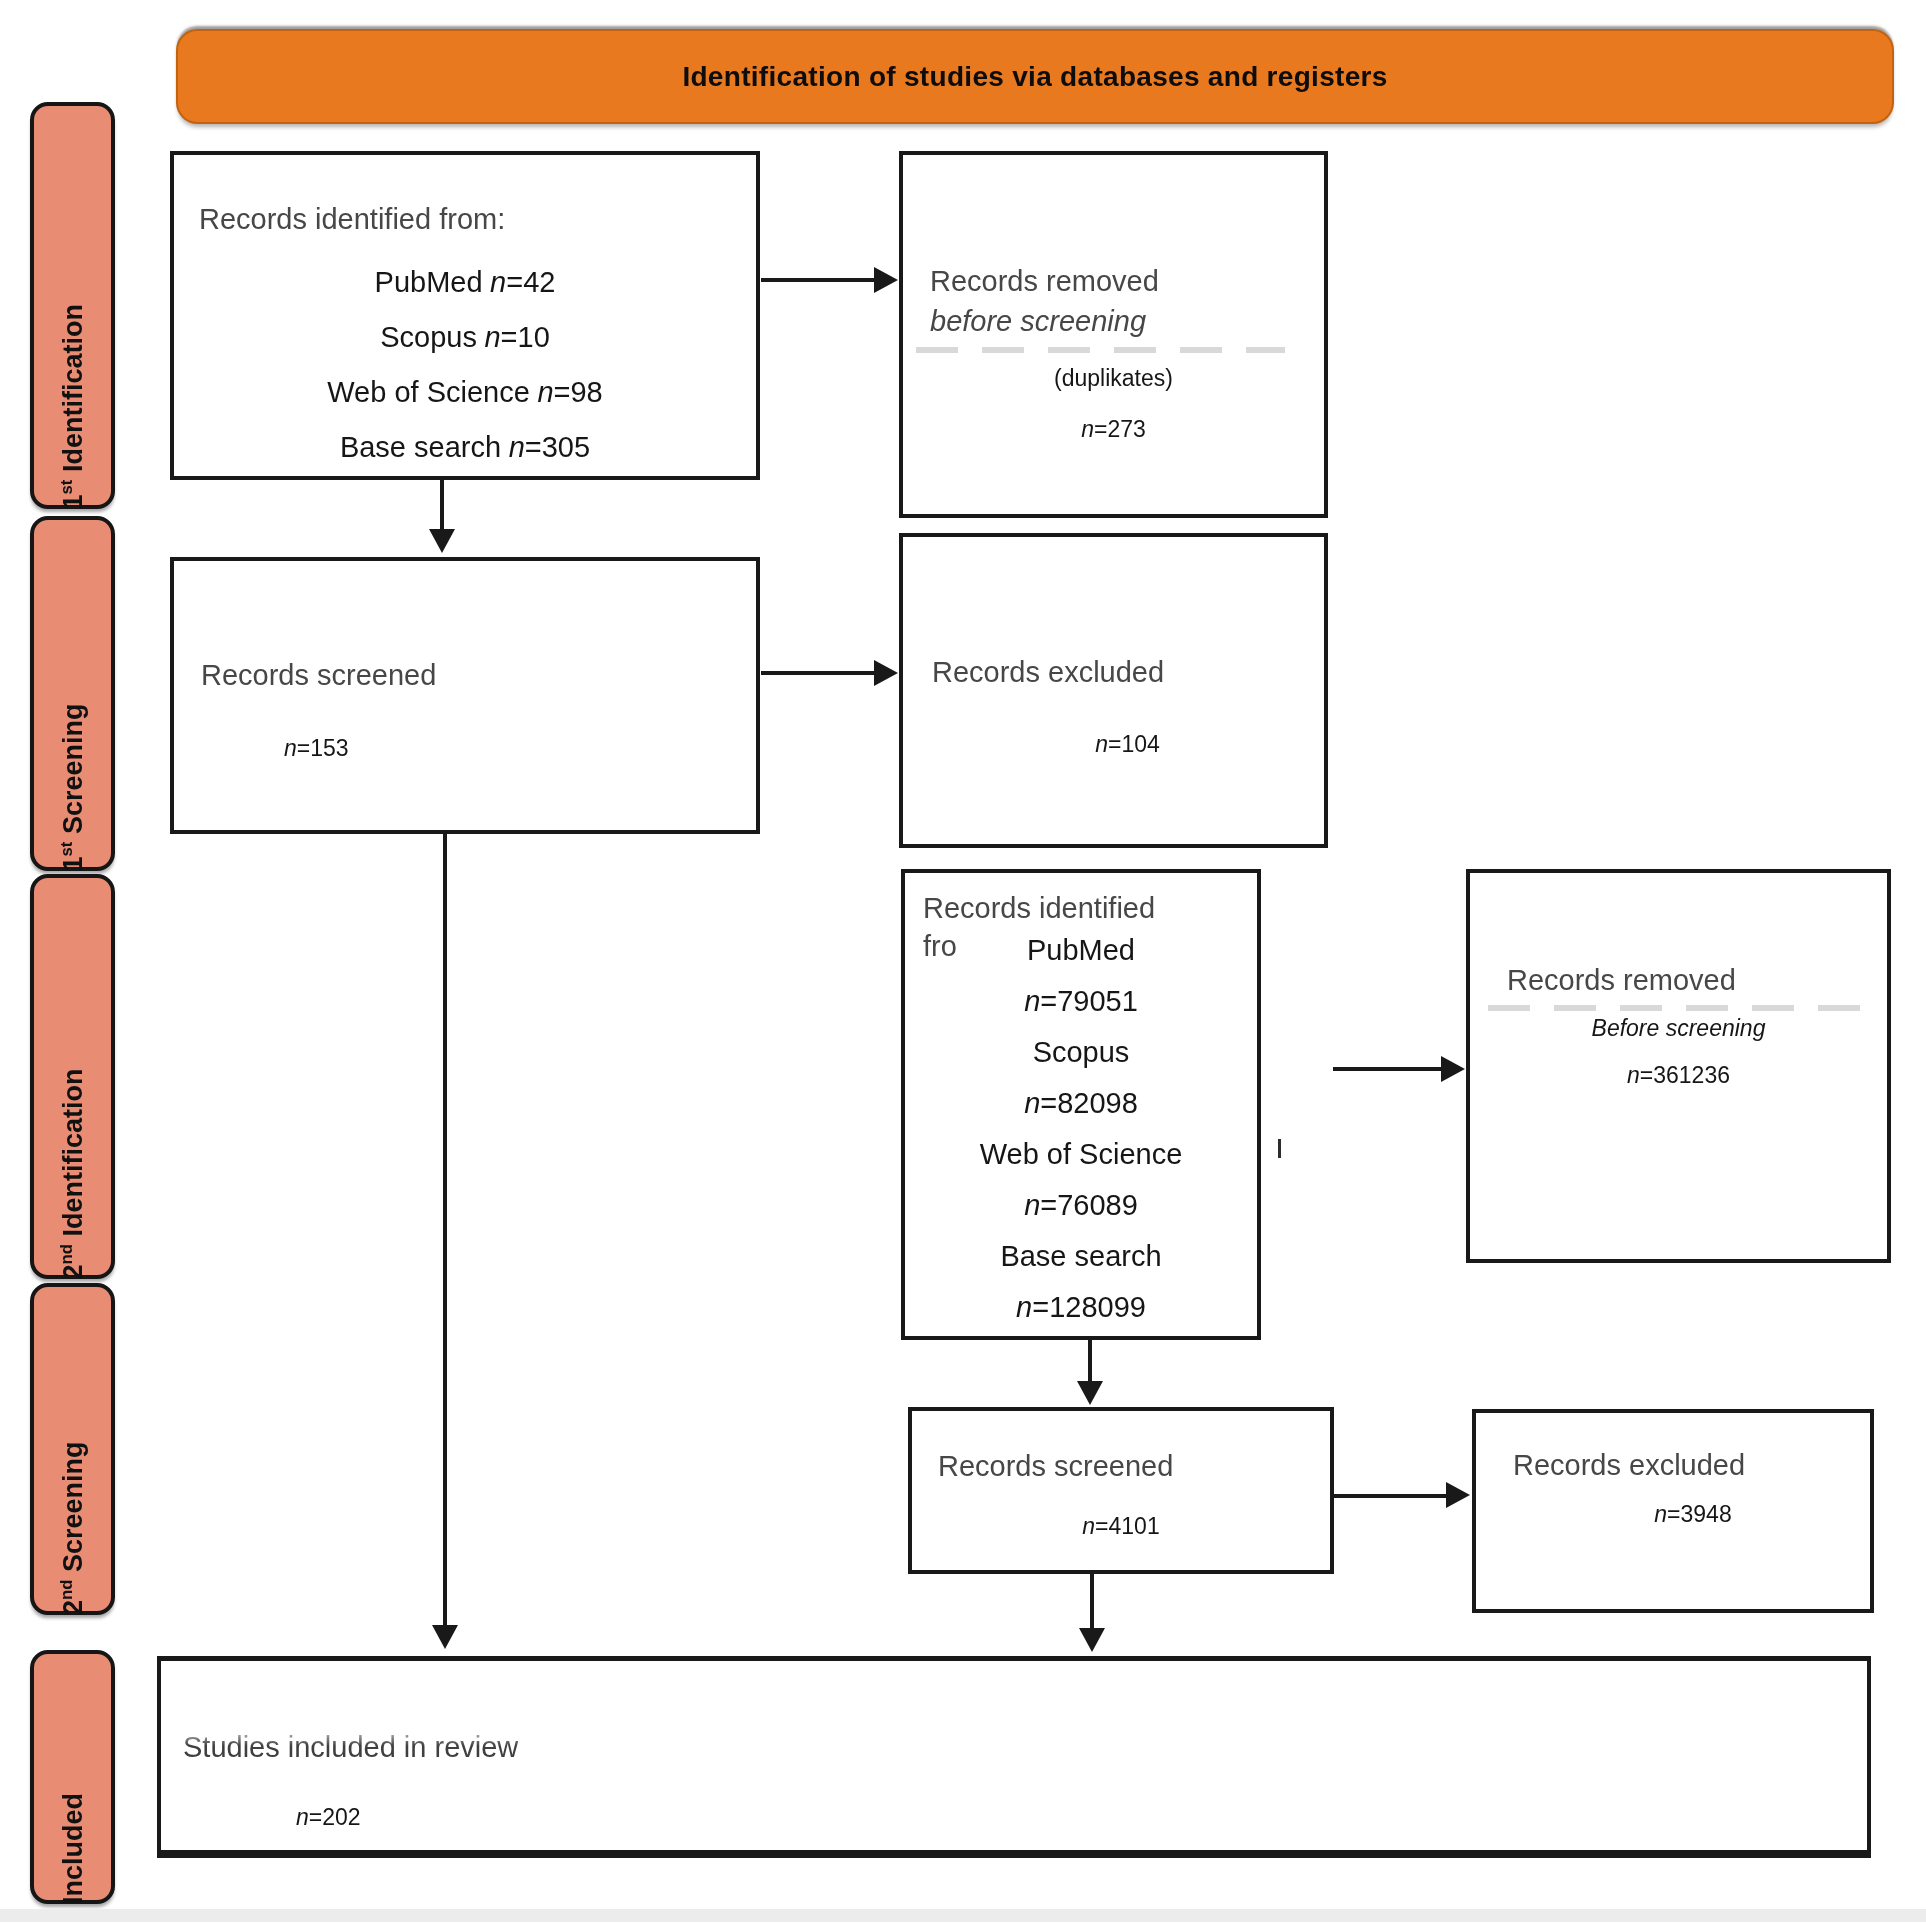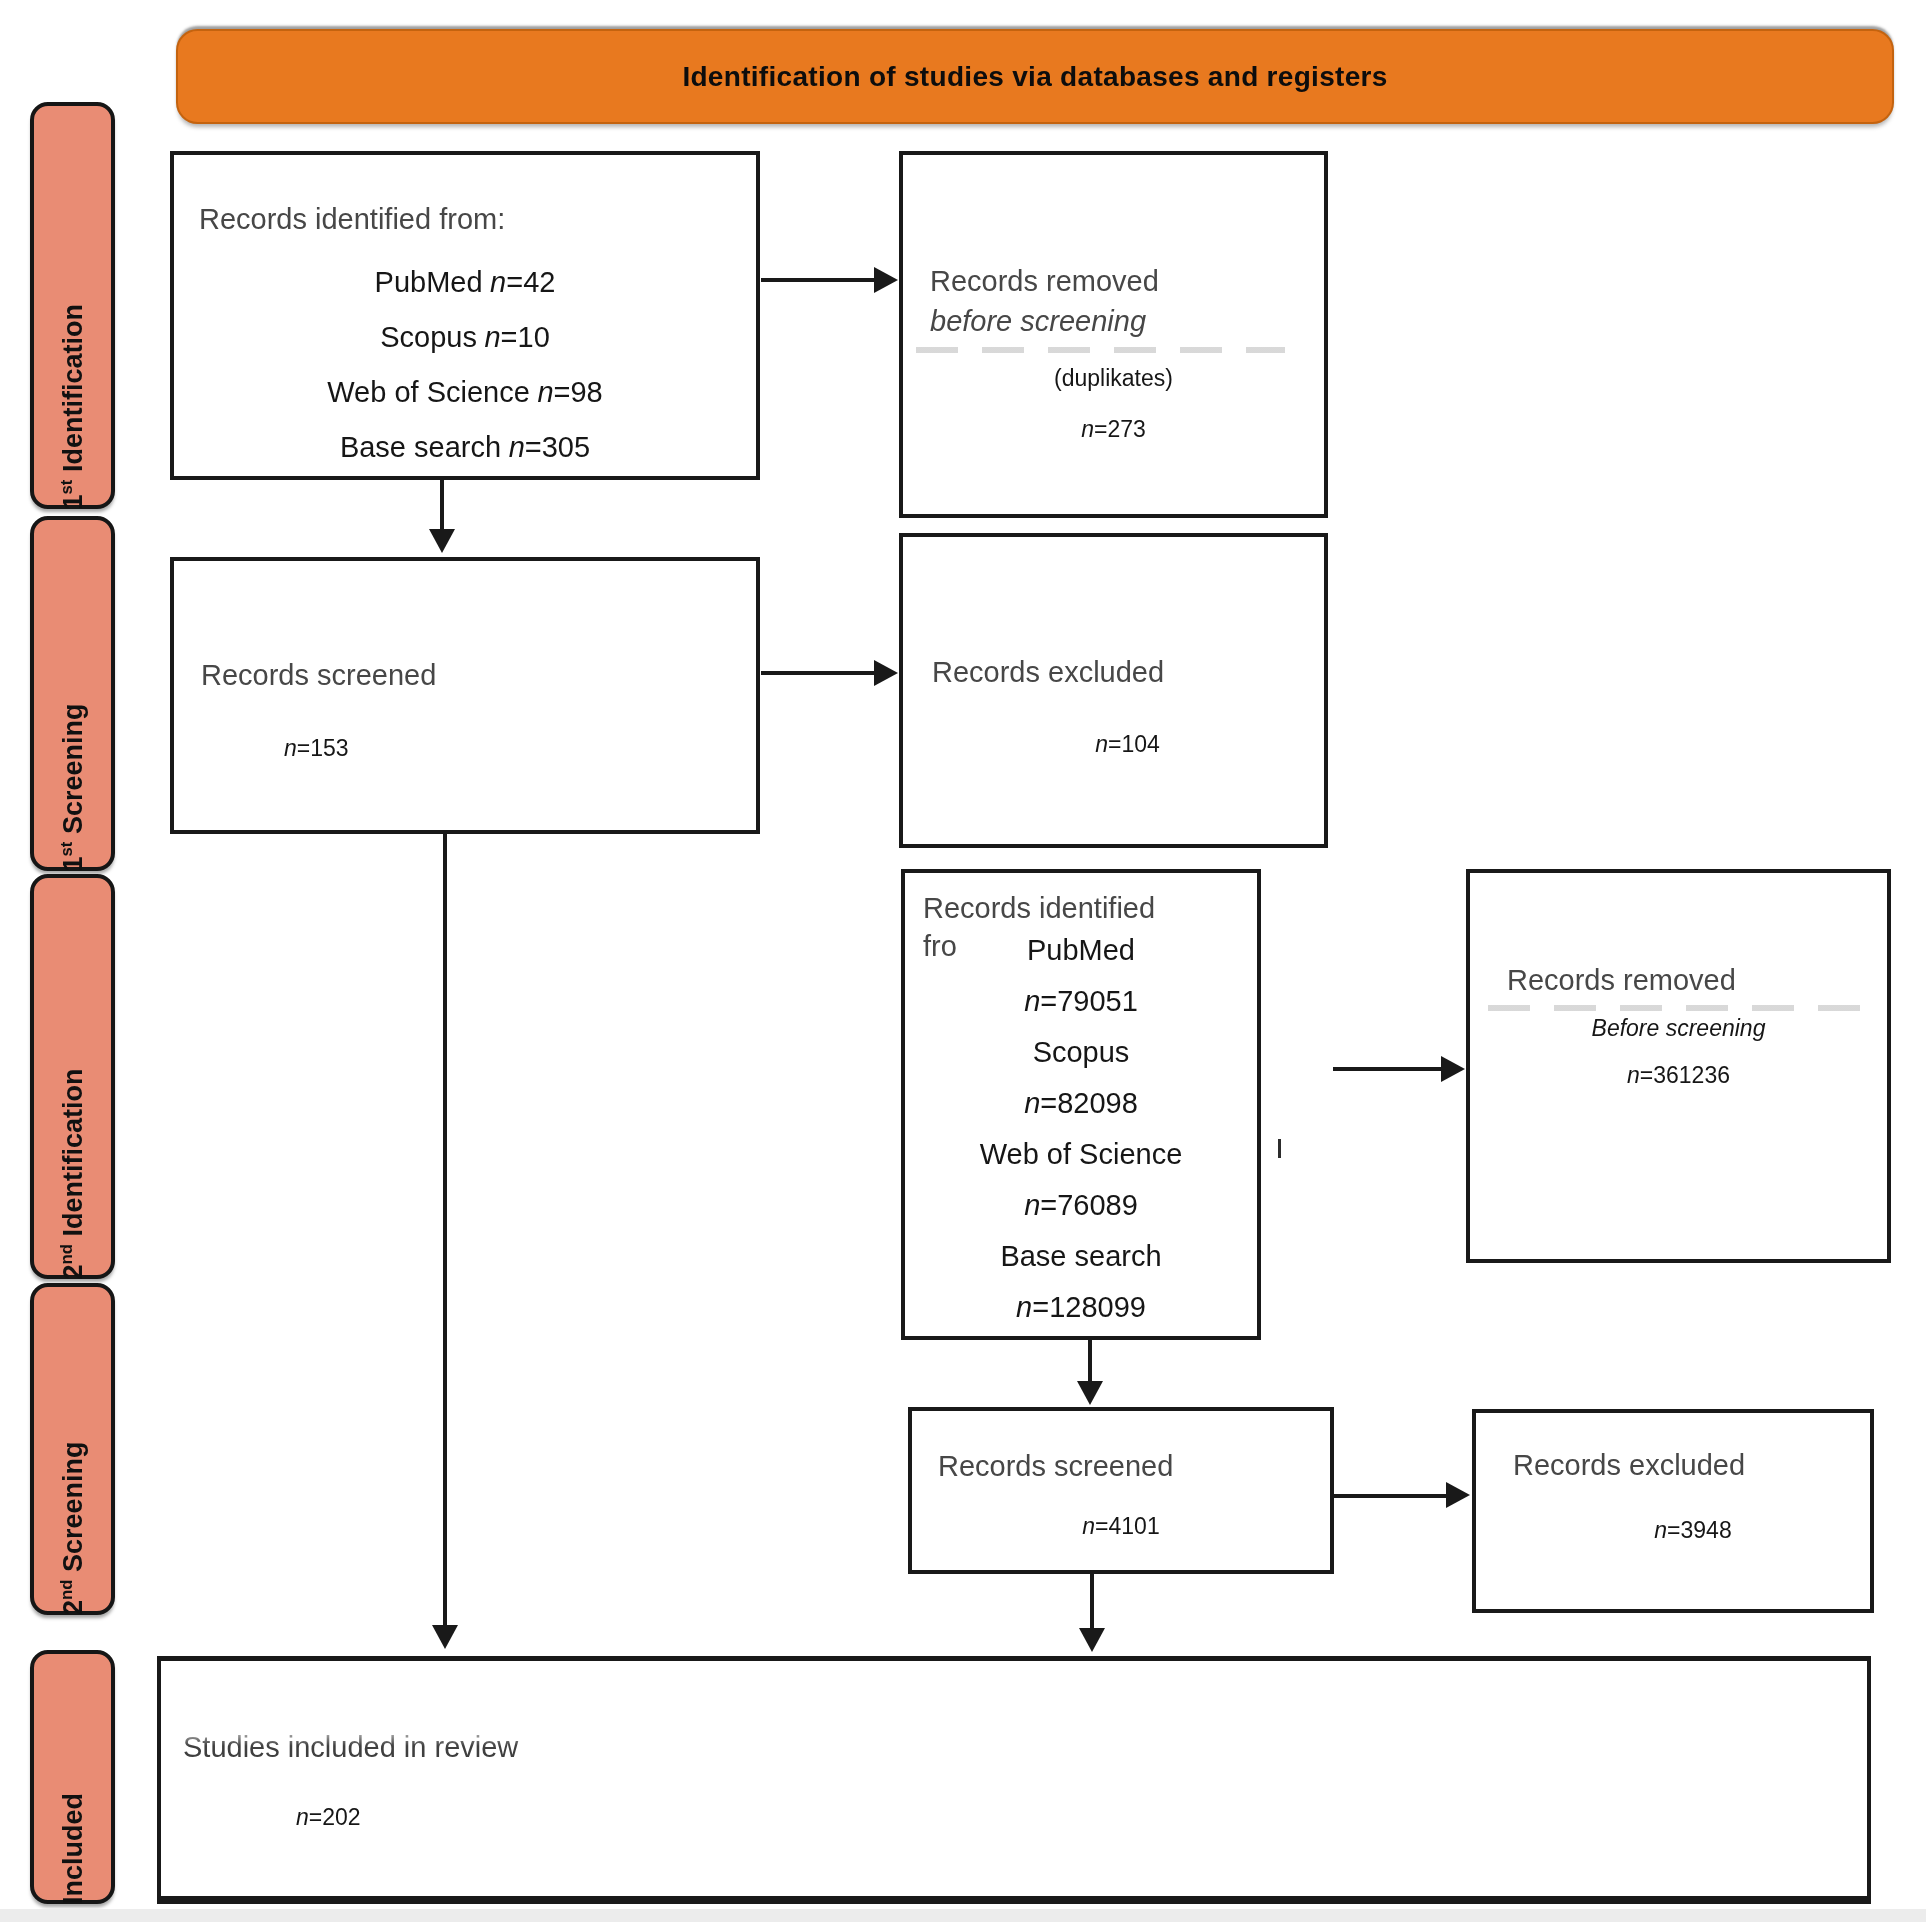--- a/index.html
+++ b/index.html
@@ -126,24 +126,24 @@
     <div class="t val ctr" style="top:189px;"><span class="nsym" style="margin-left:0;">n</span><span>=</span><span>361236</span></div>
   </div>
 
   <div class="box" style="left:908px;top:1407px;width:426px;height:167px;">
     <div class="t hdr" style="left:26px;top:39px;">Records screened</div>
     <div class="t val ctr" style="top:102px;"><span class="nsym" style="margin-left:0;">n</span><span>=</span><span>4101</span></div>
   </div>
 
   <div class="box" style="left:1472px;top:1409px;width:402px;height:204px;">
     <div class="t hdr" style="left:37px;top:36px;">Records excluded</div>
-    <div class="t val ctr" style="top:104px;margin-left:40px;"><span class="nsym" style="margin-left:0;">n</span><span>=</span><span>3948</span></div>
+    <div class="t val ctr" style="top:88px;margin-left:40px;"><span class="nsym" style="margin-left:0;">n</span><span>=</span><span>3948</span></div>
   </div>
 
-  <div class="box" style="left:157px;top:1656px;width:1714px;height:248px;border-width:5.4px 4.2px 8.3px 4.2px;">
+  <div class="box" style="left:157px;top:1656px;width:1714px;height:202px;border-width:5.4px 4.2px 8.3px 4.2px;">
     <div class="t hdr" style="left:22px;top:70px;color:#3f3f3f;">Studies included in review</div>
     <div class="fade" style="left:12px;top:60px;width:655px;height:25px;"></div>
     <div class="t val" style="left:135px;top:143px;"><span class="nsym" style="margin-left:0;">n</span><span>=</span><span>202</span></div>
   </div>
 
   <div class="hline" style="left:761px;top:278px;width:117px;"></div>
   <div class="ah-right" style="left:874px;top:267px;"></div>
 
   <div class="vline" style="left:440px;top:480px;height:51px;"></div>
   <div class="ah-down" style="left:429px;top:529px;"></div>

